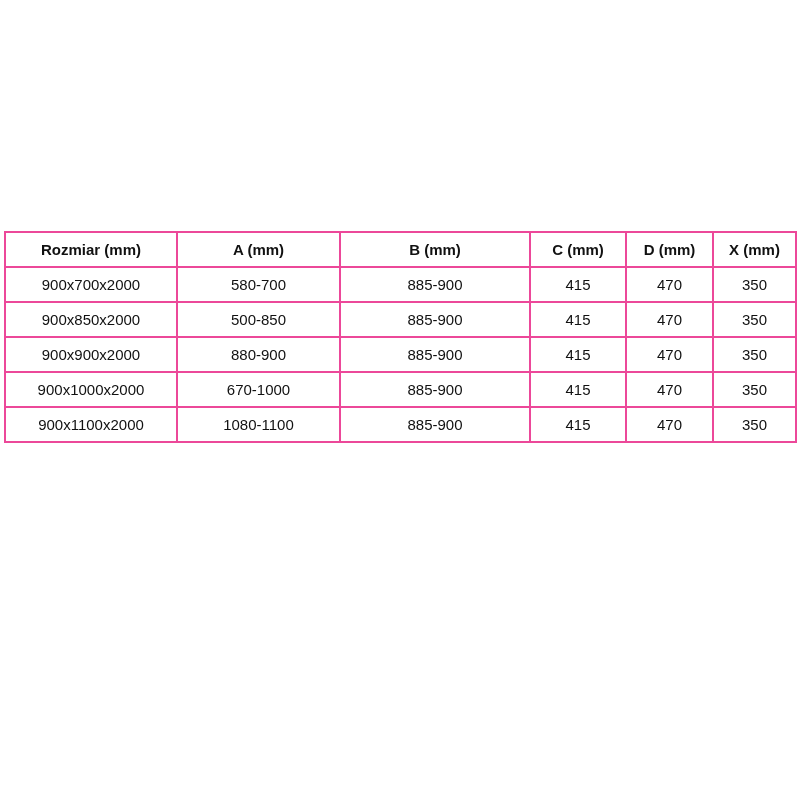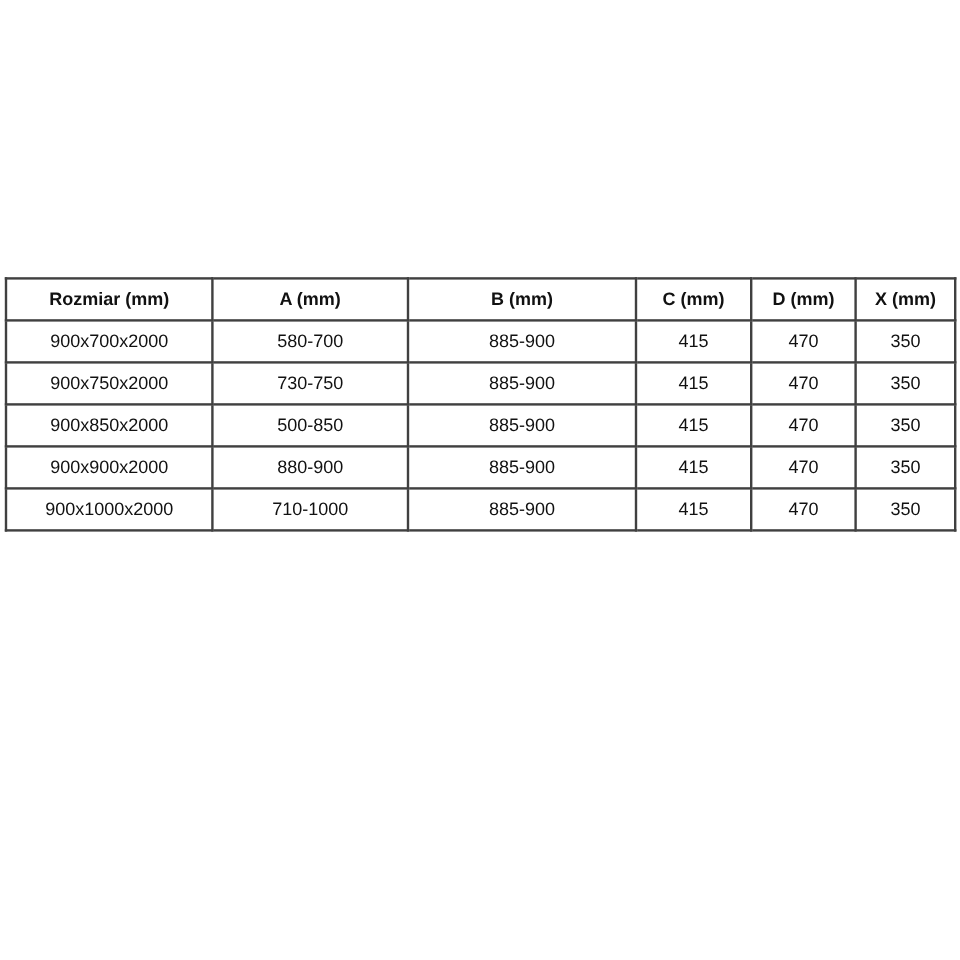--- a/index.html
+++ b/index.html
@@ -24,21 +24,21 @@
     width: 791px;
   }
   table.dim-table {
     border-collapse: collapse;
     table-layout: fixed;
     width: 791px;
     background: #ffffff;
   }
   table.dim-table th,
   table.dim-table td {
-    border: 2px solid #404040;
+    border: 2px solid #ec4899;
     text-align: center;
     vertical-align: middle;
     height: 33px;
     padding: 0 2px;
     color: #111111;
     font-size: 15px;
     line-height: 1;
     white-space: nowrap;
     overflow: hidden;
     margin-top: 16px;
@@ -81,46 +81,46 @@
       <tbody>
         <tr>
           <td>900x700x2000</td>
           <td>580-700</td>
           <td>885-900</td>
           <td>415</td>
           <td>470</td>
           <td>350</td>
         </tr>
         <tr>
-          <td>900x750x2000</td>
-          <td>730-750</td>
-          <td>885-900</td>
-          <td>415</td>
-          <td>470</td>
-          <td>350</td>
-        </tr>
-        <tr>
           <td>900x850x2000</td>
           <td>500-850</td>
           <td>885-900</td>
           <td>415</td>
           <td>470</td>
           <td>350</td>
         </tr>
         <tr>
           <td>900x900x2000</td>
           <td>880-900</td>
           <td>885-900</td>
           <td>415</td>
           <td>470</td>
           <td>350</td>
         </tr>
         <tr>
           <td>900x1000x2000</td>
-          <td>710-1000</td>
+          <td>670-1000</td>
+          <td>885-900</td>
+          <td>415</td>
+          <td>470</td>
+          <td>350</td>
+        </tr>
+        <tr>
+          <td>900x1100x2000</td>
+          <td>1080-1100</td>
           <td>885-900</td>
           <td>415</td>
           <td>470</td>
           <td>350</td>
         </tr>
       </tbody>
     </table>
   </div>
 </div>
 

